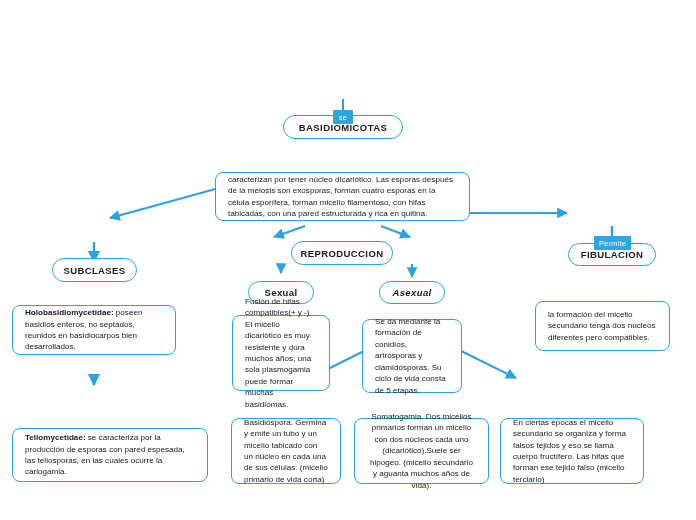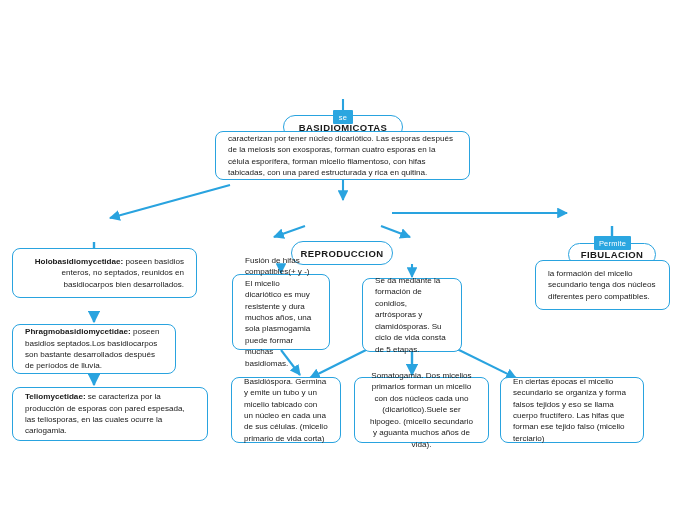--- a/index.html
+++ b/index.html
@@ -46,20 +46,21 @@
     margin-top: 40px;
   }
   .node.para {
     font-size: 8.1px;
     line-height: 1.42;
     text-align: left;
     padding: 0 12px;
     border-radius: 8px;
     align-items: center;
     justify-content: flex-start;
+    margin-top: 41px;
   }
   .node.para .inner {
     width: 100%;
   }
   .lead {
     font-weight: bold;
   }
   .badge {
     position: absolute;
     box-sizing: border-box;
@@ -131,31 +132,26 @@
   </div>
 
   <div class="node para" style="left:215px; top:131px; width:255px; height:49px;">
     <span class="inner">caracterizan por tener núcleo dicariótico. Las esporas después de la meiosis son exosporas, forman cuatro esporas en la célula esporífera, forman micelio filamentoso, con hifas tabicadas, con una pared estructurada y rica en quitina.</span>
   </div>
 
   <div class="node title" style="left:52px; top:218px; width:85px; height:24px;">
     <span>SUBCLASES</span>
   </div>
 
-  <div class="node para" style="left:12px; top:248px; width:185px; height:50px;text-align:right;">
+  <div class="node para" style="left:12px; top:264px; width:164px; height:50px;">
     <span class="inner">
       <span class="lead">Holobasidiomycetidae:</span><span> poseen basidios enteros, no septados, reunidos en basidiocarpos bien desarrollados.</span>
     </span>
   </div>
 
-  <div class="node para" style="left:12px; top:324px; width:164px; height:50px;">
-    <span class="inner">
-      <span class="lead">Phragmobasidiomycetidae:</span><span> poseen basidios septados.Los basidiocarpos son bastante desarrollados después de períodos de lluvia.</span>
-    </span>
-  </div>
 
   <div class="node para" style="left:12px; top:387px; width:196px; height:54px;">
     <span class="inner">
       <span class="lead">Teliomycetidae:</span><span> se caracteriza por la producción de esporas con pared espesada, las teliosporas, en las cuales ocurre la cariogamia.</span>
     </span>
   </div>
 
   <div class="node title" style="left:291px; top:201px; width:102px; height:24px;">
     <span>REPRODUCCION</span>
   </div>

